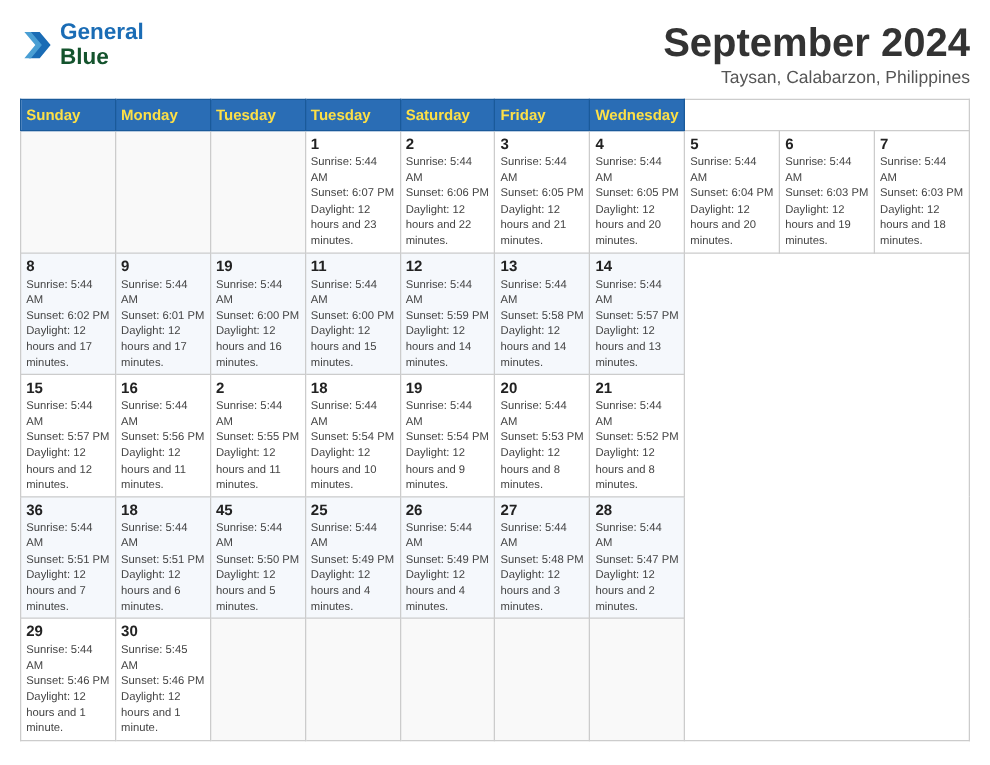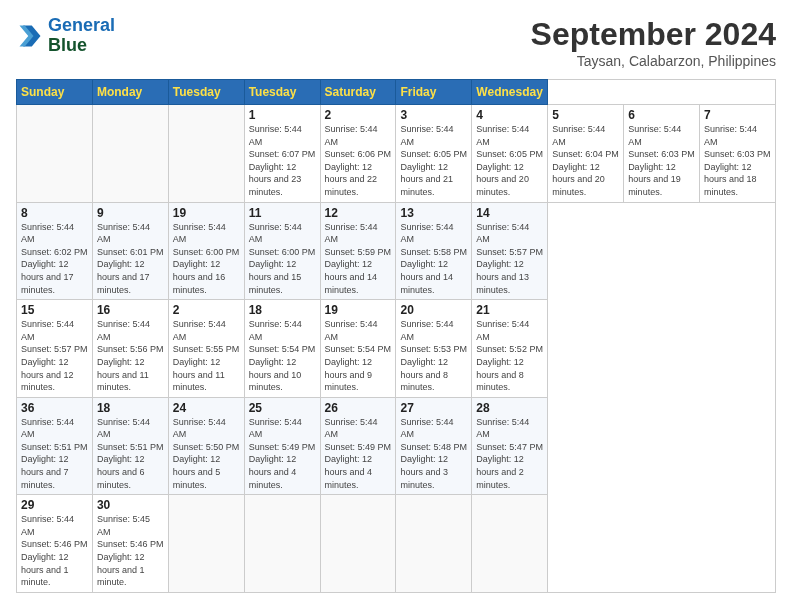--- a/index.html
+++ b/index.html
@@ -228,21 +228,21 @@
         <tr>
           <td>
             <span class="day-num">36</span>
             <div class="day-info">Sunrise: 5:44 AM<br>Sunset: 5:51 PM<br>Daylight: 12 hours and 7 minutes.</div>
           </td>
           <td>
             <span class="day-num">18</span>
             <div class="day-info">Sunrise: 5:44 AM<br>Sunset: 5:51 PM<br>Daylight: 12 hours and 6 minutes.</div>
           </td>
           <td>
-            <span class="day-num">24</span>
+            <span class="day-num">45</span>
             <div class="day-info">Sunrise: 5:44 AM<br>Sunset: 5:50 PM<br>Daylight: 12 hours and 5 minutes.</div>
           </td>
           <td>
             <span class="day-num">25</span>
             <div class="day-info">Sunrise: 5:44 AM<br>Sunset: 5:49 PM<br>Daylight: 12 hours and 4 minutes.</div>
           </td>
           <td>
             <span class="day-num">26</span>
             <div class="day-info">Sunrise: 5:44 AM<br>Sunset: 5:49 PM<br>Daylight: 12 hours and 4 minutes.</div>
           </td>

